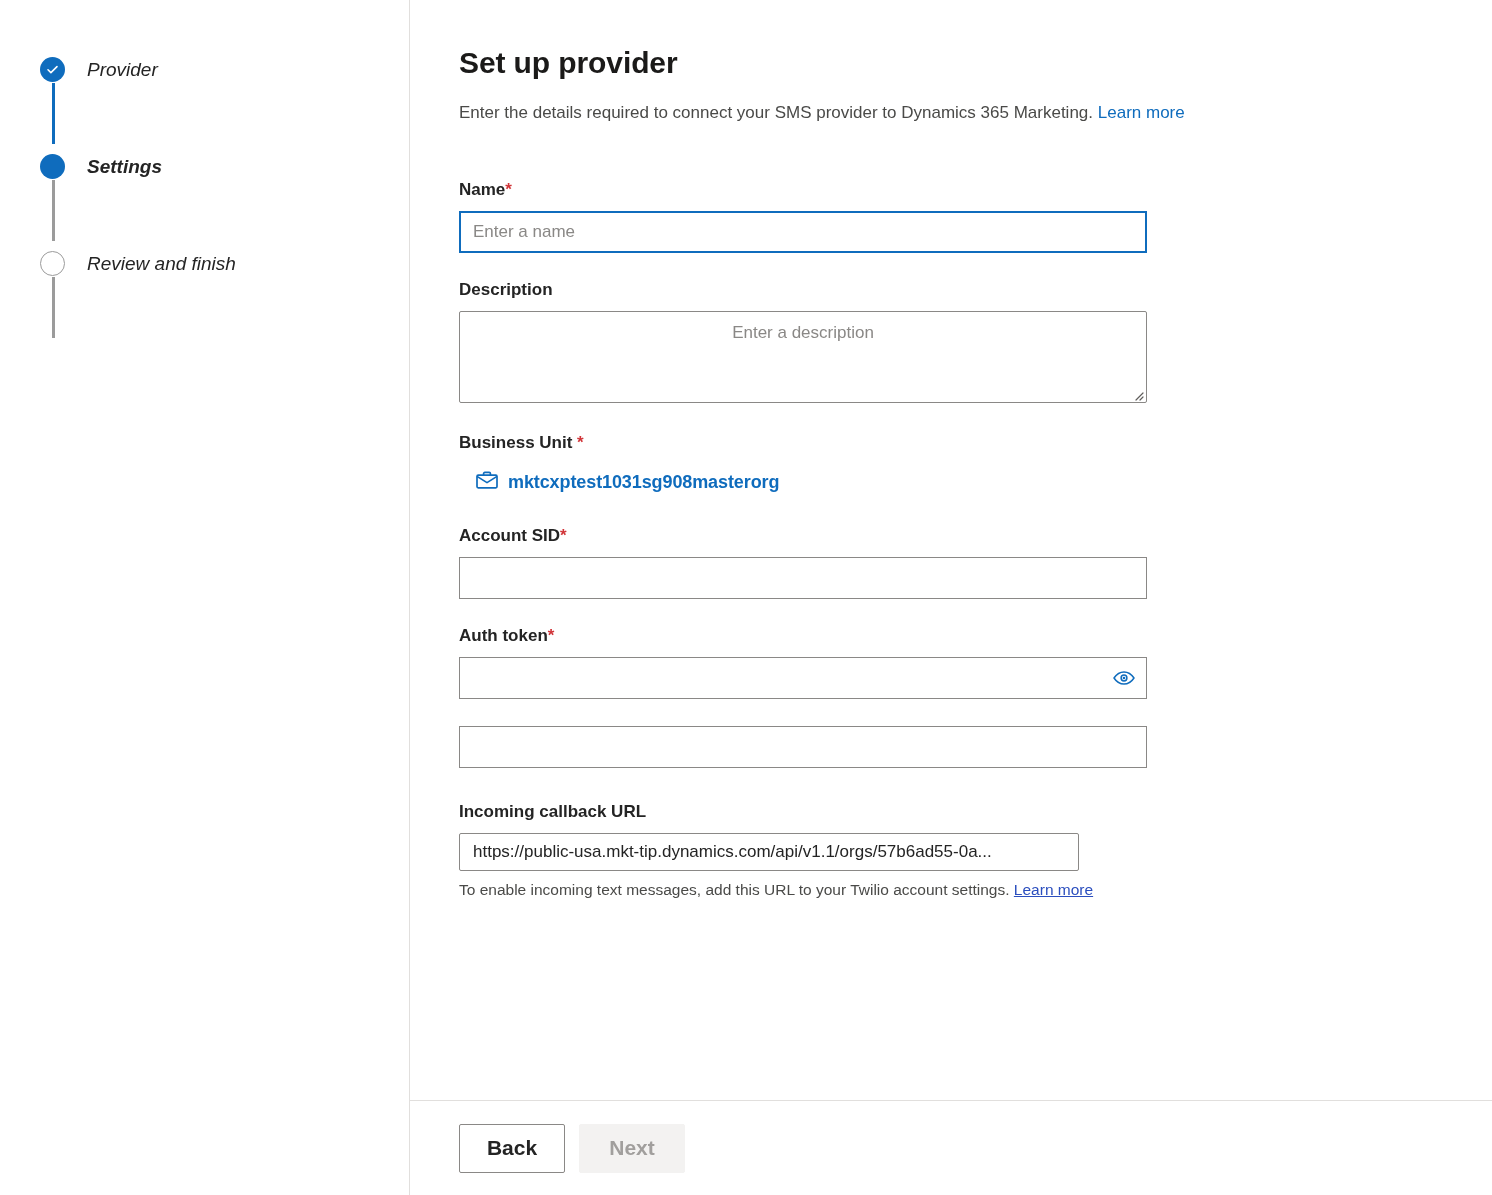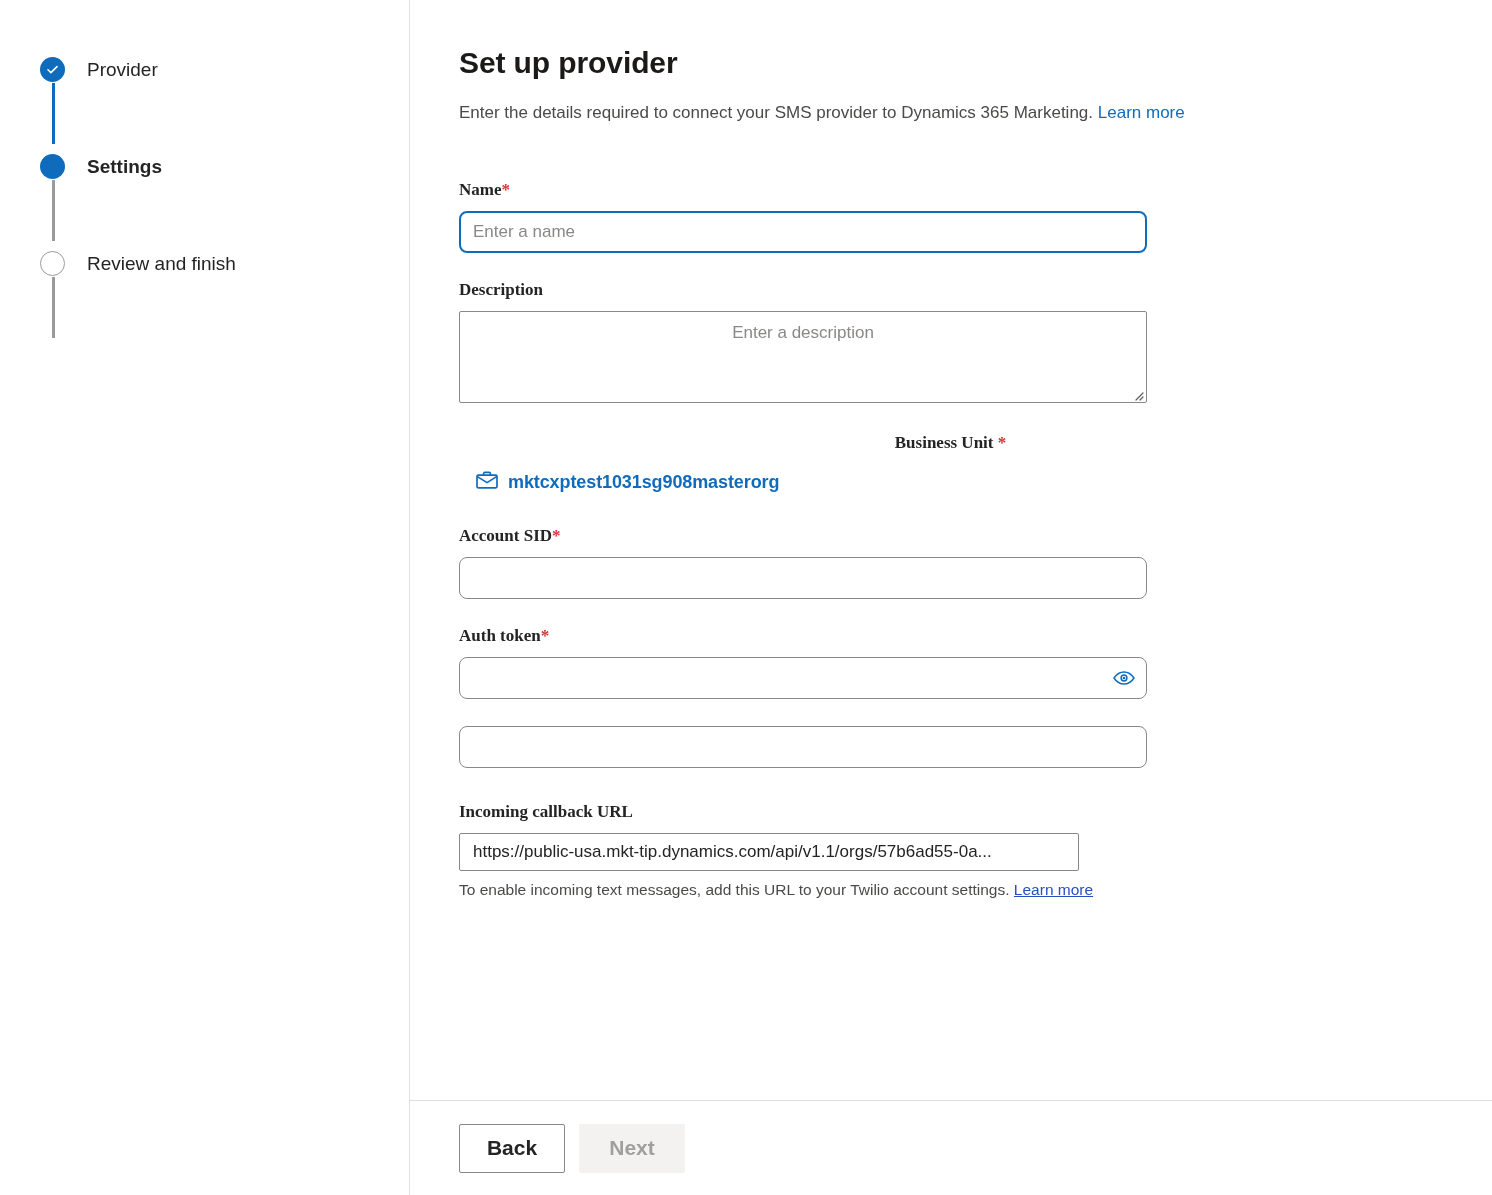--- a/index.html
+++ b/index.html
@@ -23,20 +23,21 @@
   }
 
   
   .sidebar {
     width: 410px;
     height: 1195px;
     border-right: 1px solid #e1dfdd;
     background: #ffffff;
     position: relative;
     flex: 0 0 410px;
+    font-style: italic;
   }
   .stepper {
     position: absolute;
     top: 55px;
     left: 40px;
     width: 330px;
   }
   .step {
     position: relative;
     display: flex;
@@ -126,32 +127,31 @@
     cursor: pointer;
   }
 
   .field { margin-bottom: 27px; }
   .field-label {
     font-size: 17px;
     font-weight: 600;
     color: #242424;
     margin-bottom: 11px;
     display: block;
-    font-family: Liberation Serif, serif;
   }
   .req {
     color: #d13438;
     font-weight: 600;
   }
 
   .text-input {
     width: 688px;
     height: 42px;
     border: 1px solid #8a8886;
-    border-radius: 8px;
+    border-radius: 0;
     background: #ffffff;
     font-family: "Liberation Sans", sans-serif;
     font-size: 17px;
     color: #242424;
     padding: 0 13px;
     outline: none;
     display: block;
   }
   .text-input::placeholder { color: #8a8886; }
   .text-input.focused {
@@ -338,21 +338,21 @@
           <textarea class="text-area" placeholder="Enter a description" style=""></textarea>
           <span class="resize-grip">
             <svg width="13" height="13" viewBox="0 0 13 13" aria-hidden="true">
               <path d="M12 5 L5 12 M12 9 L9 12" stroke="#605e5c" stroke-width="1.2" fill="none" stroke-linecap="round"></path>
             </svg>
           </span>
         </div>
       </div>
 
       <div class="field" style="margin-bottom:33px;">
-        <label class="field-label" style="margin-bottom:0;text-align:center;">
+        <label class="field-label" style="margin-bottom:0;">
           <span>Business Unit </span><span class="req">*</span>
         </label>
         <div class="bu-value">
           <span>
             <svg width="22" height="18" viewBox="0 0 22 18" aria-hidden="true">
               <rect x="1" y="4.2" width="20" height="12.6" rx="1.2" fill="none" stroke="#0f6cbd" stroke-width="1.7"></rect>
               <path d="M7.6 4.2 V2.6 a1.2 1.2 0 0 1 1.2-1.2 h4.4 a1.2 1.2 0 0 1 1.2 1.2 V4.2" fill="none" stroke="#0f6cbd" stroke-width="1.7"></path>
               <path d="M1 5.4 L11 11.6 L21 5.4" fill="none" stroke="#0f6cbd" stroke-width="1.7" stroke-linejoin="round"></path>
             </svg>
           </span>

